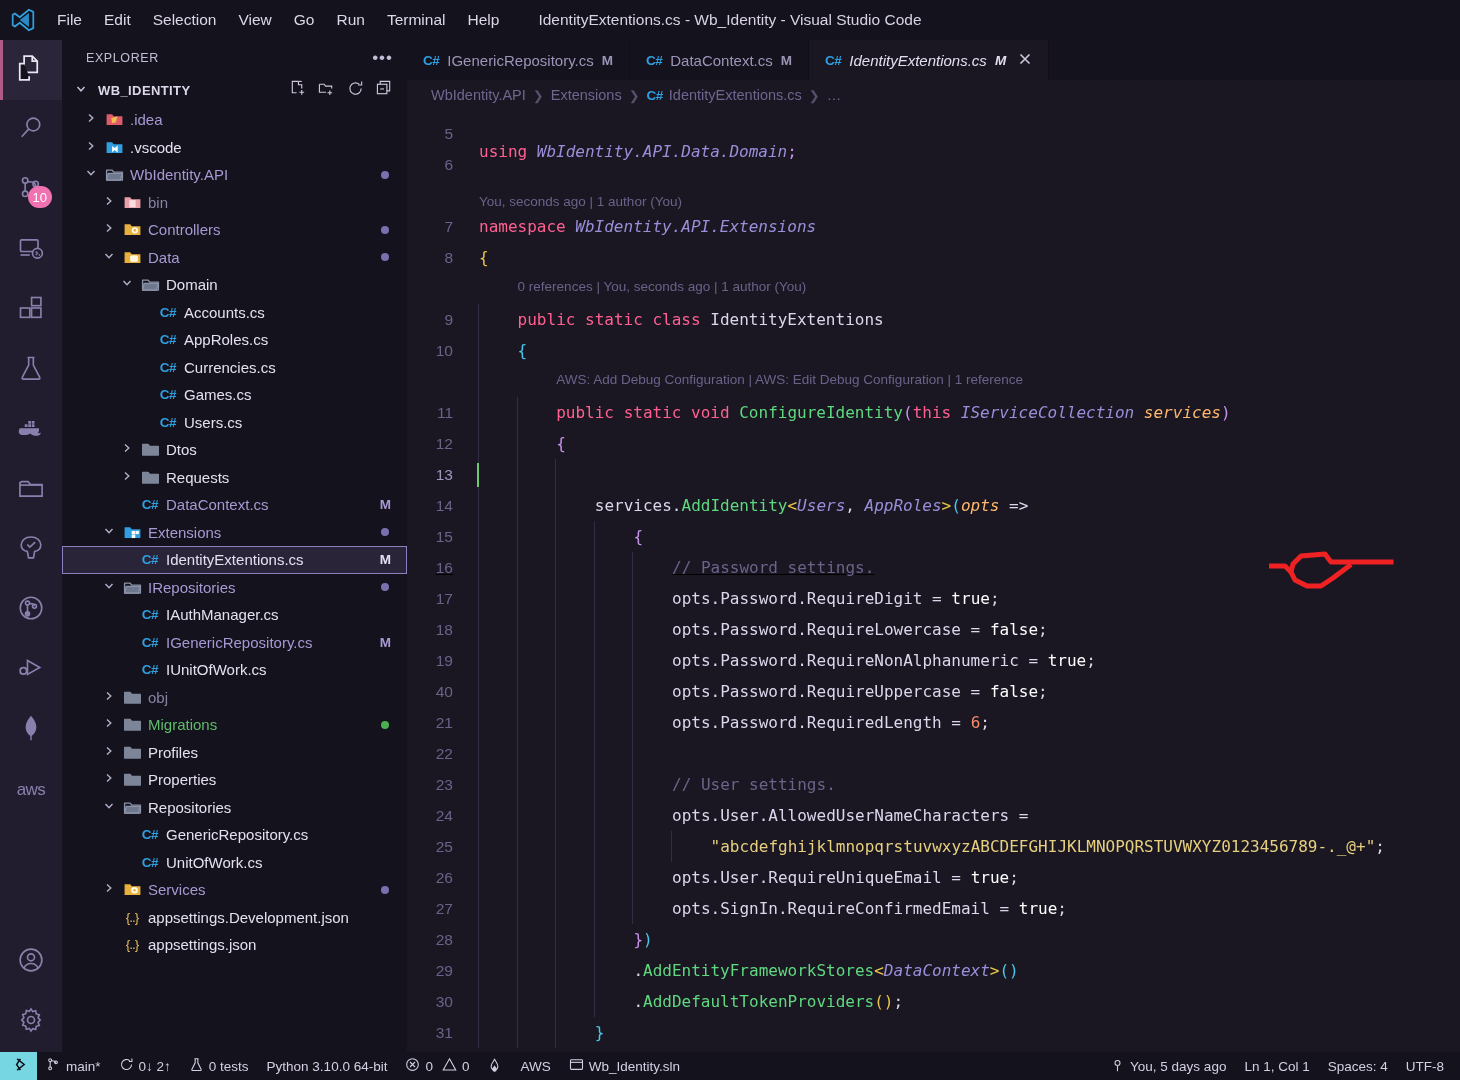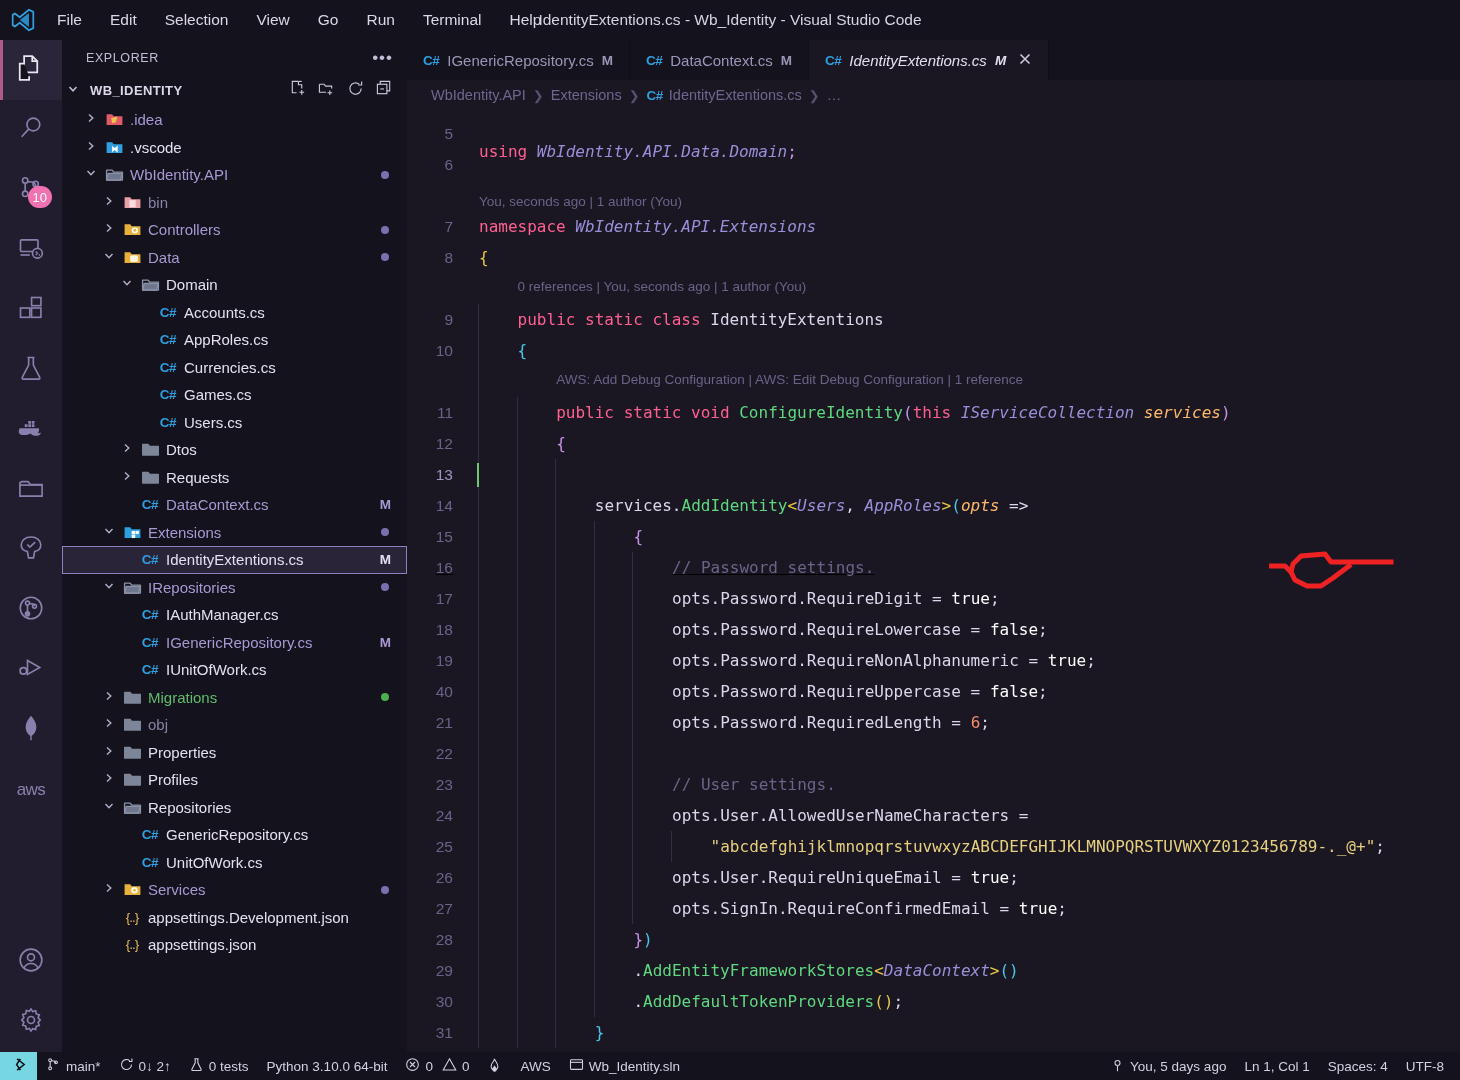--- a/index.html
+++ b/index.html
@@ -11,21 +11,21 @@
     -webkit-font-smoothing: antialiased;
   }
   #app { position: relative; width: 1460px; height: 1080px; display: flex; flex-direction: column; }
 
   
   .titlebar {
     height: 40px; background: #14121c; display: flex; align-items: center;
     flex: 0 0 40px; position: relative; color: #cfc9dd;
   }
   .vsc-logo { width: 46px; display:flex; align-items:center; justify-content:center; }
-  .menu { display: flex; align-items: flex-start; gap: 6px; }
+  .menu { display: flex; align-items: flex-start; gap: 0; }
   .menu-item {
     font-size: 15.5px; padding: 3px 11px; color: #ddd8e8; cursor: default; border-radius: 3px;
   }
   .window-title {
     position: absolute; left: 0; right: 0; text-align: center; font-size: 15.5px;
     color: #d8d3e4; pointer-events: none;
   }
 
   
   .body { flex: 1; display: flex; min-height: 0; }
@@ -53,21 +53,21 @@
   .aws-text { font-size: 17px; letter-spacing: -.5px; color: #8b80ad; font-family: "Liberation Sans", sans-serif; }
 
   
   .sidebar { width: 345px; flex: 0 0 345px; background: #14121c; display: flex; flex-direction: column; min-height:0;}
   .sidebar-header {
     height: 36px; display: flex; align-items: center; justify-content: space-between;
     padding: 0 14px 0 24px; color: #c3bcd6; font-size: 12.5px; letter-spacing: .6px;
   }
   .sidebar-header .dots { font-size: 17px; letter-spacing: 1px; color: #c3bcd6; cursor:pointer; }
   .tree-root-row {
-    height: 28px; display: flex; align-items: center; padding-left: 0; gap: 6px;
+    height: 28px; display: flex; align-items: center; padding-left: 8px; gap: 6px;
     color: #ddd7ea; font-size: 13px; font-weight: bold; letter-spacing: .4px;
   }
   .tree-root-actions { margin-left: auto; display: flex; gap: 12px; padding-right: 14px; color: #cfc7dd; }
   .tree-root-actions svg { cursor: pointer; }
   .tree { flex: 1; overflow: hidden; padding-top: 2px; }
   .row {
     height: 27.5px; display: flex; align-items: center; font-size: 15px;
     color: #e5e0f0; white-space: nowrap; cursor: pointer; position: relative;
   }
   .row.selected { background: #2a2438; }
@@ -618,58 +618,58 @@
           <div class="row">
             <span style="width: 36px; flex: 0 0 36px;"></span>
             <span class="chev"><svg width="12" height="12" viewBox="0 0 12 12" fill="none" stroke="#b6aecb" stroke-width="1.4">
                 <path d="M4 2.5L7.8 6 4 9.5"></path>
               </svg></span>
             <span class="ficon">
               <svg width="19" height="19" viewBox="0 0 24 24">
                 <path d="M2 5.5h7l2 2.5h11v11H2z" fill="#7d8699" stroke="#7d8699" stroke-width="1.5" stroke-linejoin="round"></path>
               </svg>
             </span>
+            <span class="rowlabel c-ign">obj</span>
+          </div>
+          <div class="row">
+            <span style="width: 36px; flex: 0 0 36px;"></span>
+            <span class="chev"><svg width="12" height="12" viewBox="0 0 12 12" fill="none" stroke="#b6aecb" stroke-width="1.4">
+                <path d="M4 2.5L7.8 6 4 9.5"></path>
+              </svg></span>
+            <span class="ficon">
+              <svg width="19" height="19" viewBox="0 0 24 24">
+                <path d="M2 5.5h7l2 2.5h11v11H2z" fill="#7d8699" stroke="#7d8699" stroke-width="1.5" stroke-linejoin="round"></path>
+              </svg>
+            </span>
             <span class="rowlabel c-untr">Migrations</span>
             <span class="gitdot" style="background: rgb(76, 175, 80);"></span>
           </div>
           <div class="row">
             <span style="width: 36px; flex: 0 0 36px;"></span>
             <span class="chev"><svg width="12" height="12" viewBox="0 0 12 12" fill="none" stroke="#b6aecb" stroke-width="1.4">
                 <path d="M4 2.5L7.8 6 4 9.5"></path>
               </svg></span>
             <span class="ficon">
               <svg width="19" height="19" viewBox="0 0 24 24">
                 <path d="M2 5.5h7l2 2.5h11v11H2z" fill="#7d8699" stroke="#7d8699" stroke-width="1.5" stroke-linejoin="round"></path>
               </svg>
             </span>
-            <span class="rowlabel c-ign">obj</span>
+            <span class="rowlabel c-plain">Profiles</span>
           </div>
           <div class="row">
             <span style="width: 36px; flex: 0 0 36px;"></span>
             <span class="chev"><svg width="12" height="12" viewBox="0 0 12 12" fill="none" stroke="#b6aecb" stroke-width="1.4">
                 <path d="M4 2.5L7.8 6 4 9.5"></path>
               </svg></span>
             <span class="ficon">
               <svg width="19" height="19" viewBox="0 0 24 24">
                 <path d="M2 5.5h7l2 2.5h11v11H2z" fill="#7d8699" stroke="#7d8699" stroke-width="1.5" stroke-linejoin="round"></path>
               </svg>
             </span>
             <span class="rowlabel c-plain">Properties</span>
-          </div>
-          <div class="row">
-            <span style="width: 36px; flex: 0 0 36px;"></span>
-            <span class="chev"><svg width="12" height="12" viewBox="0 0 12 12" fill="none" stroke="#b6aecb" stroke-width="1.4">
-                <path d="M4 2.5L7.8 6 4 9.5"></path>
-              </svg></span>
-            <span class="ficon">
-              <svg width="19" height="19" viewBox="0 0 24 24">
-                <path d="M2 5.5h7l2 2.5h11v11H2z" fill="#7d8699" stroke="#7d8699" stroke-width="1.5" stroke-linejoin="round"></path>
-              </svg>
-            </span>
-            <span class="rowlabel c-plain">Profiles</span>
           </div>
           <div class="row">
             <span style="width: 36px; flex: 0 0 36px;"></span>
             <span class="chev"><svg width="12" height="12" viewBox="0 0 12 12" fill="none" stroke="#b6aecb" stroke-width="1.4">
                 <path d="M2.5 4L6 7.8 9.5 4"></path>
               </svg></span>
             <span class="ficon">
               <svg width="19" height="19" viewBox="0 0 24 24">
                 <path d="M2 6.5h7l2 2.5h11v10H2z" fill="none" stroke="#8b93a8" stroke-width="1.7" stroke-linejoin="round"></path>
                 <path d="M4 10.5h18l-2.5 8.5H2z" fill="#6e778d" stroke="#8b93a8" stroke-width="1.7" stroke-linejoin="round"></path>

